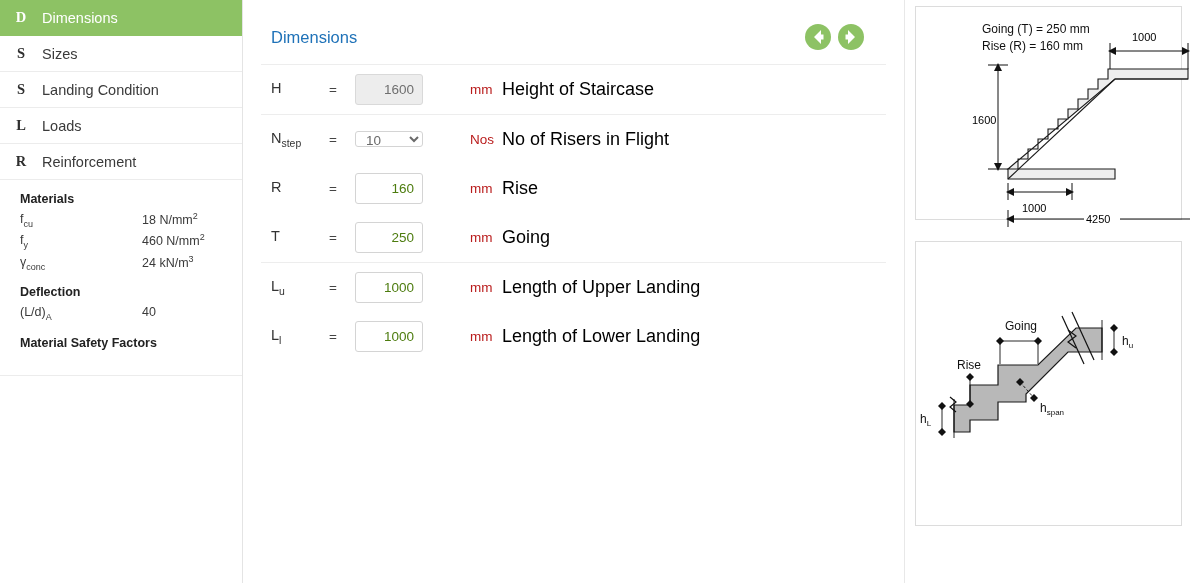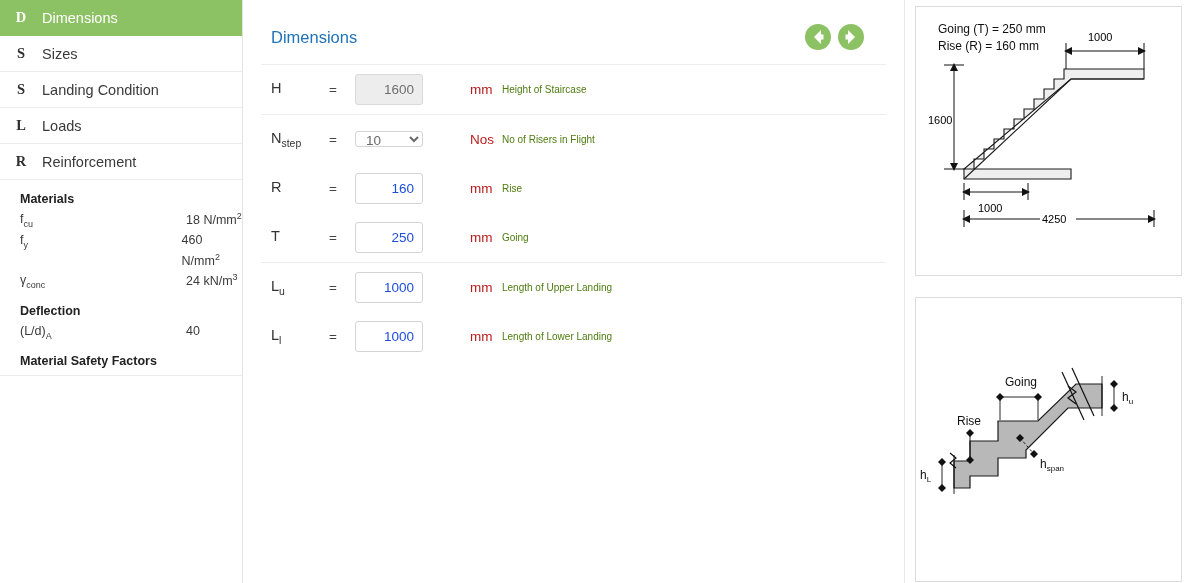--- a/index.html
+++ b/index.html
@@ -39,21 +39,20 @@
 
   .side-block { padding: 12px 0 0 20px; }
   .side-h {
     font-size: 12.5px; font-weight: bold; color: #222;
     margin: 0 0 4px 0;
   }
   .side-h.gap { margin-top: 11px; }
   .side-row {
     display: flex; font-size: 12.5px; color: #3a3a3a;
     line-height: 1.55;
-    gap: 44px;
   }
   .side-key { width: 122px; }
   .side-val { }
   sub { font-size: 0.72em; }
   sup { font-size: 0.72em; }
   .sidebar-rule {
     position: absolute; left: 0; right: 0; top: 375px;
     border-bottom: 1px solid #ececec;
   }
 
@@ -87,29 +86,29 @@
     display: flex; align-items: center;
     height: 49px;
     padding-left: 10px;
   }
   .f-sym {
     width: 58px; font-size: 14.5px; color: #333;
   }
   .f-eq { width: 26px; font-size: 13.5px; color: #444; }
   .f-ctrl { width: 85px; }
   .f-unit { width: 62px; padding-left: 30px; font-size: 13.5px; color: #b91c1c; }
-  .f-desc { font-size: 10px; color: #4d7c0f; }
+  .f-desc { font-size: 18px; color: #000000; }
 
   input.num {
     width: 68px; height: 31px;
     border: 1px solid #d4d4d4; border-radius: 3px;
     background: #ffffff;
     text-align: right;
     padding: 0 8px;
-    font-size: 13.5px; color: #1d4ed8;
+    font-size: 13.5px; color: #4d7c0f;
     font-family: "Liberation Sans", sans-serif;
     outline: none;
   }
   input.num.disabled { background: #ededed; border-color: #d9d9d9; color: #6f6f6f; }
   select.sel {
     width: 68px; height: 16px;
     border: 1px solid #d4d4d4; border-radius: 3px;
     background: #ffffff;
     font-size: 13.5px; color: #6a6a6a;
     font-family: "Liberation Sans", sans-serif;
@@ -121,21 +120,21 @@
   .right {
     width: 285px; min-width: 285px; height: 583px;
     padding: 6px 8px 0 10px;
     background: #fff;
   }
   .panel {
     border: 1px solid #dcdcdc;
     background: #fff;
     position: relative;
   }
-  .panel.p1 { height: 270px; }
+  .panel.p1 { height: 214px; padding-left: 44px; }
   .panel.p2 { height: 285px; margin-top: 21px; }
   .panel svg { display: block; }
   .dimtext { font-family: "Liberation Sans", sans-serif; font-size: 11px; fill: #000; }
   .dimtext2 { font-family: "Liberation Sans", sans-serif; font-size: 12px; fill: #111; }
 </style>
 </head>
 <body>
 
 <div class="app">
 

